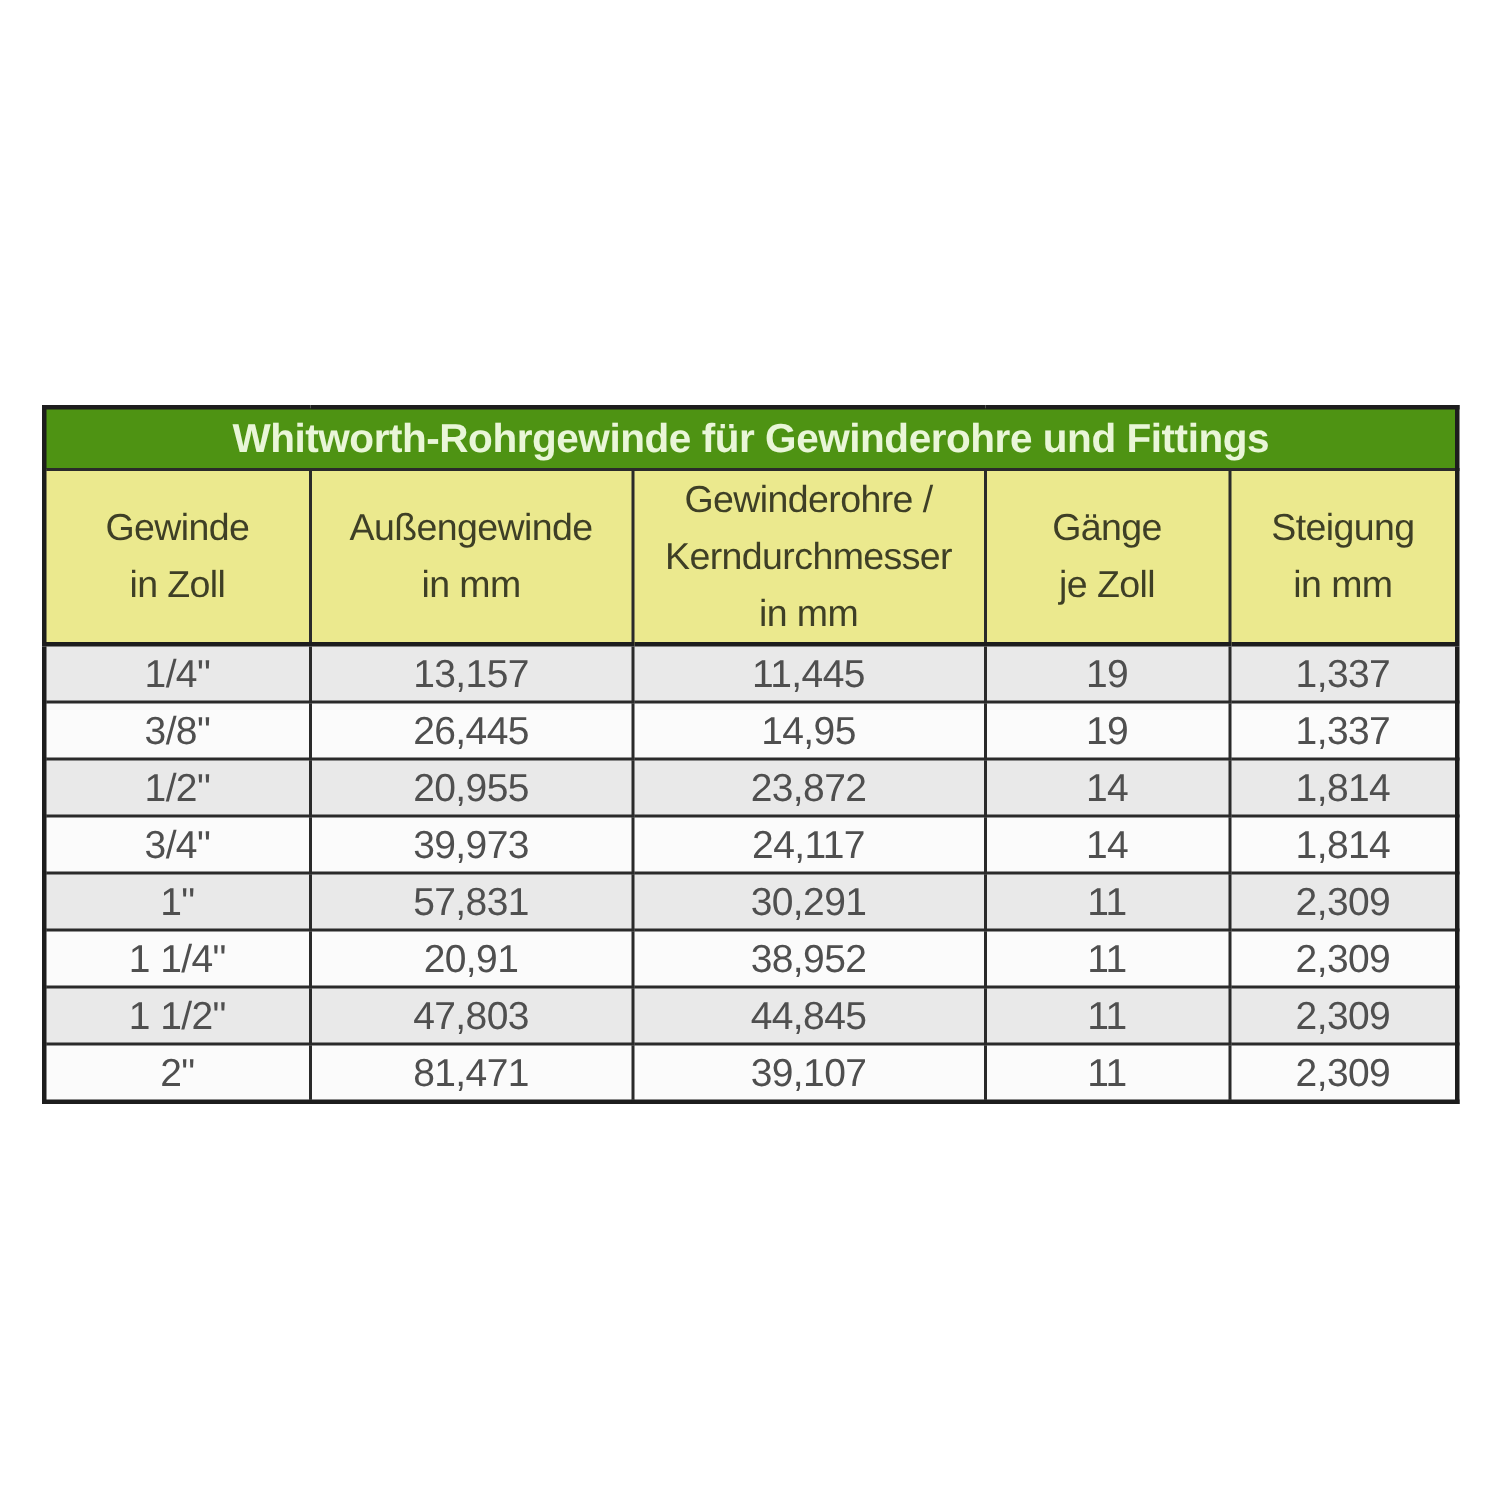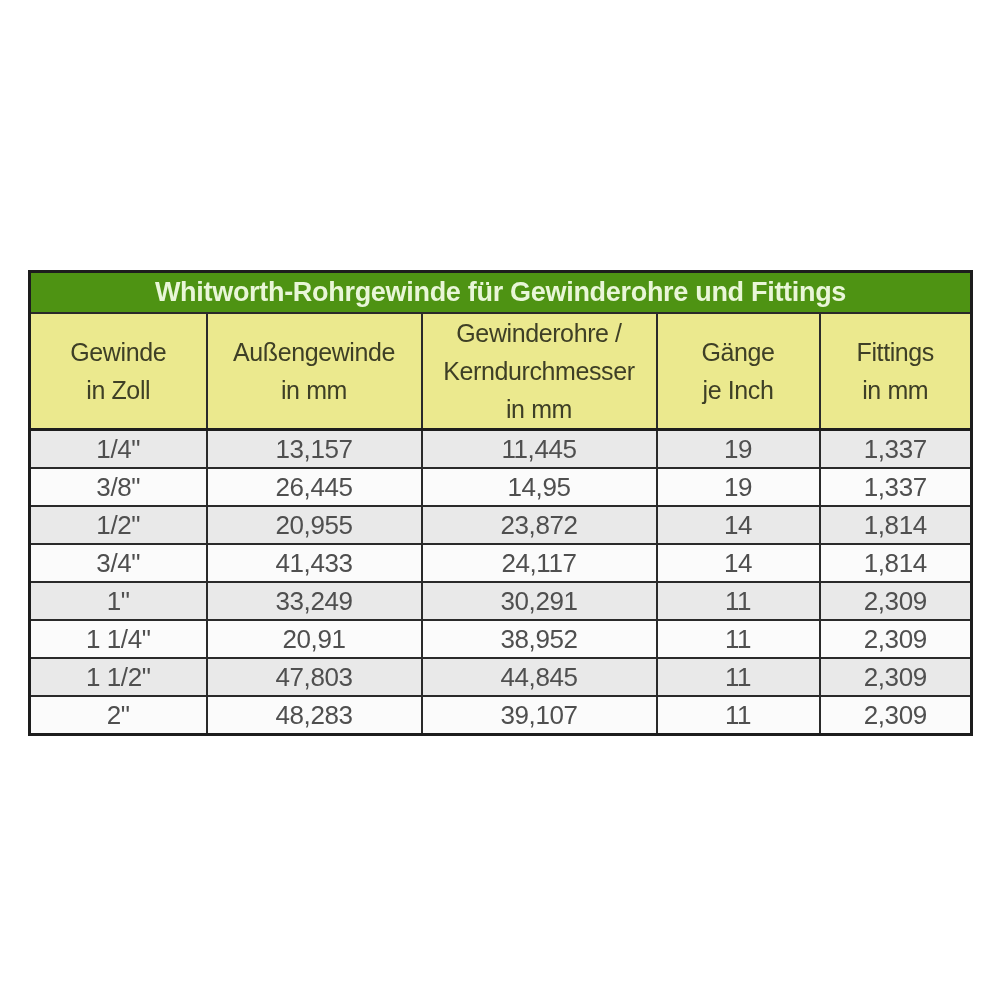--- a/index.html
+++ b/index.html
@@ -80,22 +80,22 @@
       </tr>
       <tr class="header-row">
         <th>Gewinde
 in Zoll</th>
         <th>Außengewinde
 in mm</th>
         <th>Gewinderohre /
 Kerndurchmesser
 in mm</th>
         <th>Gänge
-je Inch</th>
-        <th>Fittings
+je Zoll</th>
+        <th>Steigung
 in mm</th>
       </tr>
     </thead>
     <tbody>
       <tr class="row-shaded">
         <td>1/4"</td>
         <td>13,157</td>
         <td>11,445</td>
         <td>19</td>
         <td>1,337</td>
@@ -109,48 +109,48 @@
       </tr>
       <tr class="row-shaded">
         <td>1/2"</td>
         <td>20,955</td>
         <td>23,872</td>
         <td>14</td>
         <td>1,814</td>
       </tr>
       <tr class="row-plain">
         <td>3/4"</td>
-        <td>41,433</td>
+        <td>39,973</td>
         <td>24,117</td>
         <td>14</td>
         <td>1,814</td>
       </tr>
       <tr class="row-shaded">
         <td>1"</td>
-        <td>33,249</td>
+        <td>57,831</td>
         <td>30,291</td>
         <td>11</td>
         <td>2,309</td>
       </tr>
       <tr class="row-plain">
         <td>1 1/4"</td>
         <td>20,91</td>
         <td>38,952</td>
         <td>11</td>
         <td>2,309</td>
       </tr>
       <tr class="row-shaded">
         <td>1 1/2"</td>
         <td>47,803</td>
         <td>44,845</td>
         <td>11</td>
         <td>2,309</td>
       </tr>
       <tr class="row-plain">
         <td>2"</td>
-        <td>48,283</td>
+        <td>81,471</td>
         <td>39,107</td>
         <td>11</td>
         <td>2,309</td>
       </tr>
     </tbody>
   </table>
 </div>
 
 </body></html>

